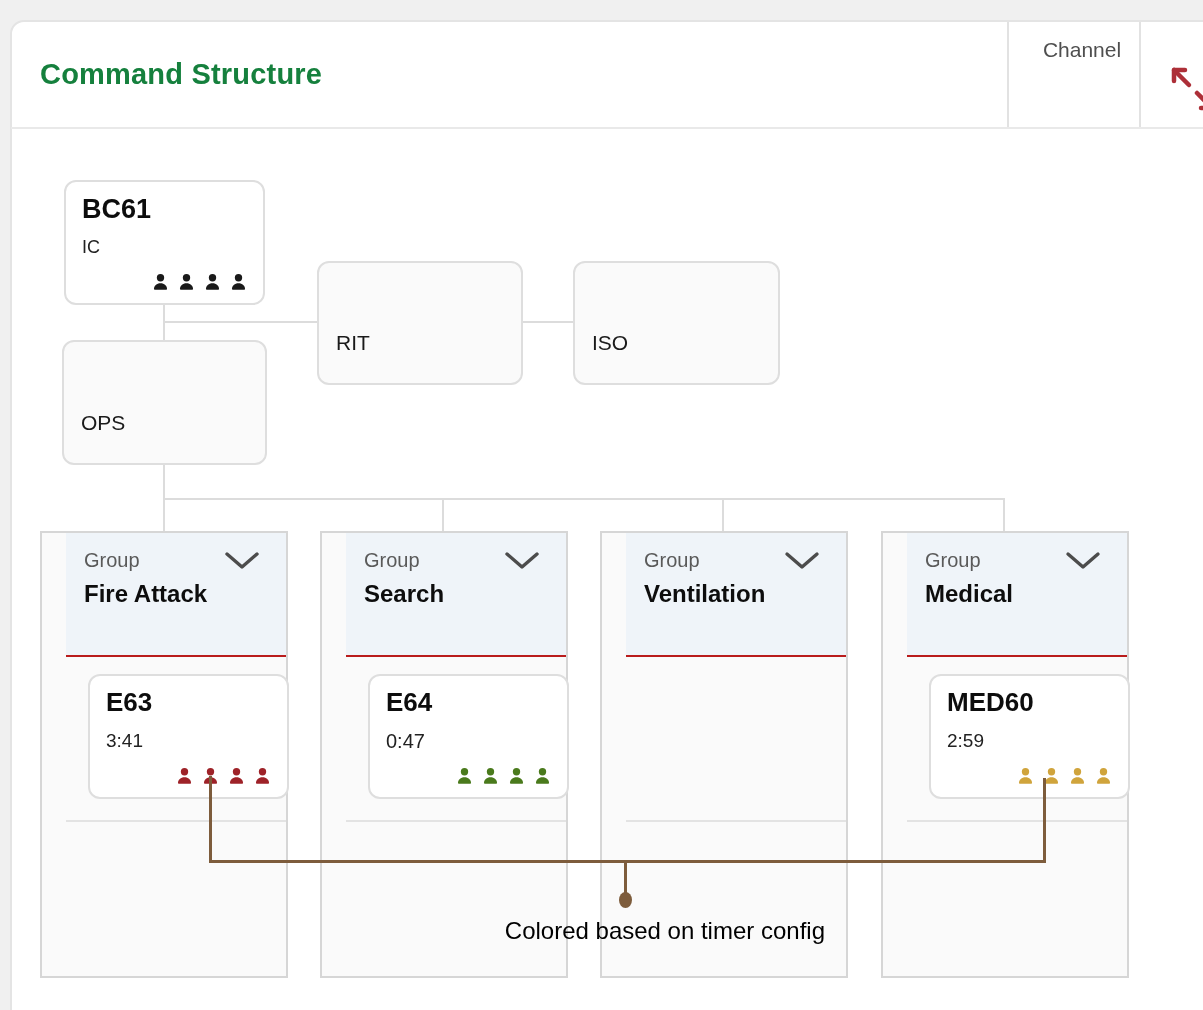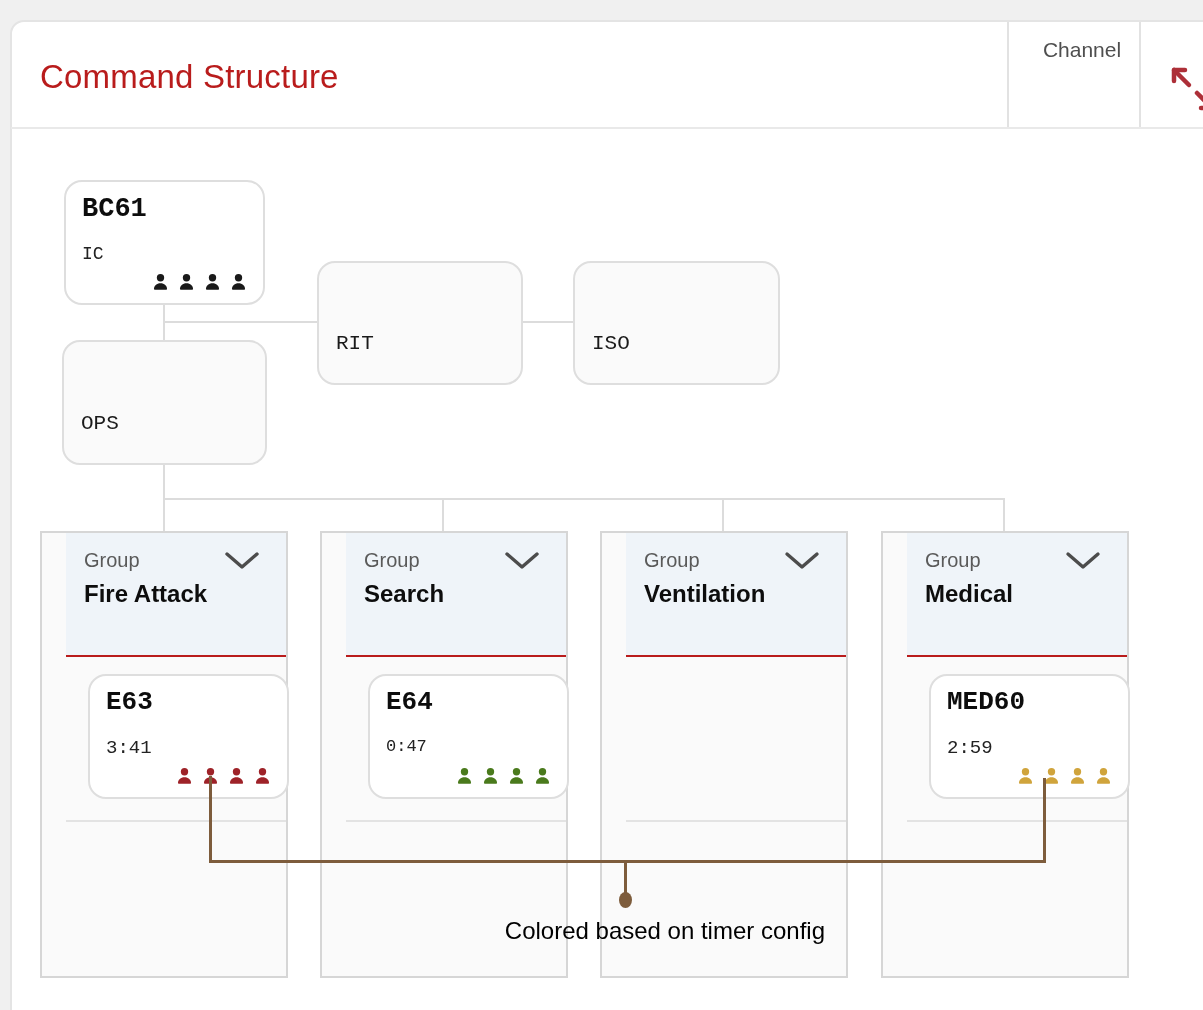--- a/index.html
+++ b/index.html
@@ -3,33 +3,33 @@
 <meta charset="utf-8">
 <style>
   html,body{margin:0;padding:0;}
   .screen{position:relative;width:1203px;height:1010px;overflow:hidden;
     background:#f0f0f0;font-family:"Liberation Sans",sans-serif;color:#111;}
   .abs{position:absolute;}
 
   .panel{left:10px;top:20px;width:1260px;height:1060px;background:#fff;
     border:2px solid #e4e4e4;border-radius:14px;box-sizing:border-box;}
   .header-line{left:11px;top:127px;width:1192px;height:2px;background:#e9e9e9;}
-  .page-title{left:40px;top:58px;font-size:33px;font-weight:normal;color:#b91c1c;letter-spacing:.2px;}
+  .page-title{left:40px;top:58px;font-size:29px;font-weight:bold;color:#15803d;letter-spacing:.2px;}
   .hdr-divider{top:22px;width:2px;height:105px;background:#e2e2e2;}
   .channel-cell{left:1008px;top:38px;width:148px;text-align:center;font-size:21px;color:#4f4f4f;}
   .expand-wrap{left:1164px;top:52px;width:60px;height:60px;}
 
   .conn{background:#dcdcdc;}
 
-  .card{box-sizing:border-box;border:2px solid #dedede;border-radius:18px;font-family:Liberation Mono, monospace;}
+  .card{box-sizing:border-box;border:2px solid #dedede;border-radius:12px;}
   .card.white{background:#ffffff;}
   .card.gray{background:#fafafa;}
   .card-pad{padding:12px 16px;}
   .unit-name{font-size:26px;font-weight:bold;color:#0d0d0d;line-height:1.15;}
-  .unit-sub{font-size:18px;color:#222;margin-top:19px;}
+  .unit-sub{font-size:18px;color:#222;margin-top:12px;}
   .bottom-label{position:absolute;left:17px;bottom:28px;font-size:21px;color:#1a1a1a;margin-top:34px;}
   .icons-row{position:absolute;right:15px;bottom:11px;display:flex;gap:7px;}
   .icons-row svg{width:19px;height:19px;display:block;}
 
   .group{box-sizing:border-box;top:531px;width:248px;height:447px;
     border:2px solid #d6d6d6;background:#fafafa;display:flex;flex-direction:column;padding-left:24px;}
   .group-header{height:122px;background:#eff4f9;position:relative;
     padding:16px 18px;box-sizing:border-box;flex:none;}
   .group-kind{font-size:20px;color:#5a5a5a;}
   .group-name{font-size:24px;font-weight:bold;color:#0d0d0d;margin-top:8px;}
@@ -148,21 +148,21 @@
       <div class="group-name">Search</div>
       <div class="chevron">
         <svg viewBox="0 0 36 20" fill="none" stroke="currentColor" stroke-width="3.4" stroke-linecap="round" stroke-linejoin="round">
             <polyline points="3,3 18,16 33,3"></polyline>
           </svg>
       </div>
     </div>
     <div class="group-body">
       <div class="card white card-pad unit-card">
         <div class="unit-name">E64</div>
-        <div class="unit-sub" style="font-size:17px">0:47</div>
+        <div class="unit-sub" style="font-size:20px">0:47</div>
         <div class="icons-row" style="color: rgb(74, 122, 28);">
           <svg viewBox="0 0 16 16">
               <circle cx="8" cy="4" r="3.1" fill="currentColor"></circle>
               <path fill="currentColor" d="M8 8.6c-3.2 0-5.5 2.1-5.5 4.9 0 .4.3.5.7.5h9.6c.4 0 .7-.1.7-.5 0-2.8-2.3-4.9-5.5-4.9z"></path>
             </svg>
           <svg viewBox="0 0 16 16">
               <circle cx="8" cy="4" r="3.1" fill="currentColor"></circle>
               <path fill="currentColor" d="M8 8.6c-3.2 0-5.5 2.1-5.5 4.9 0 .4.3.5.7.5h9.6c.4 0 .7-.1.7-.5 0-2.8-2.3-4.9-5.5-4.9z"></path>
             </svg>
           <svg viewBox="0 0 16 16">

